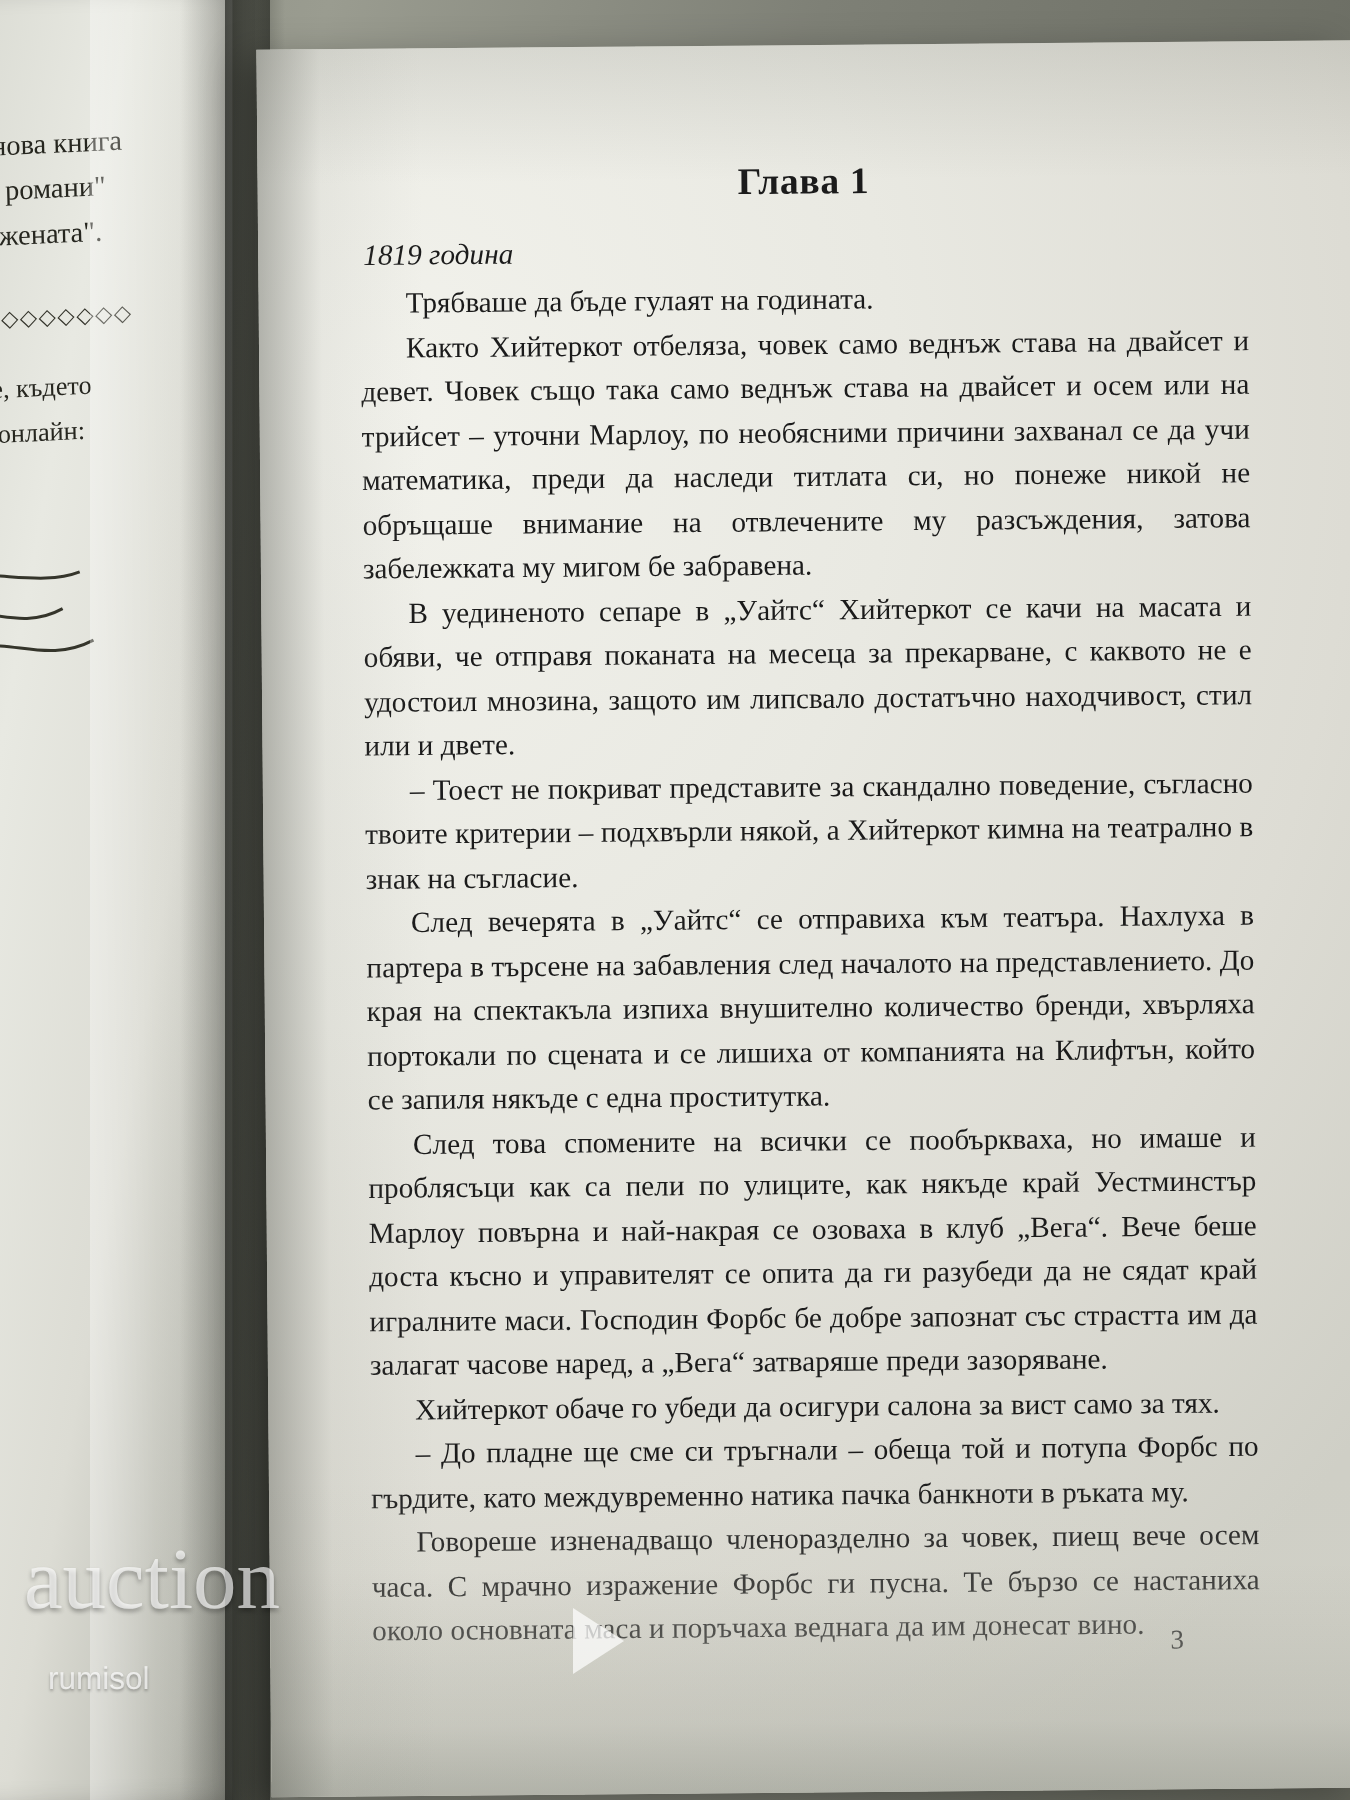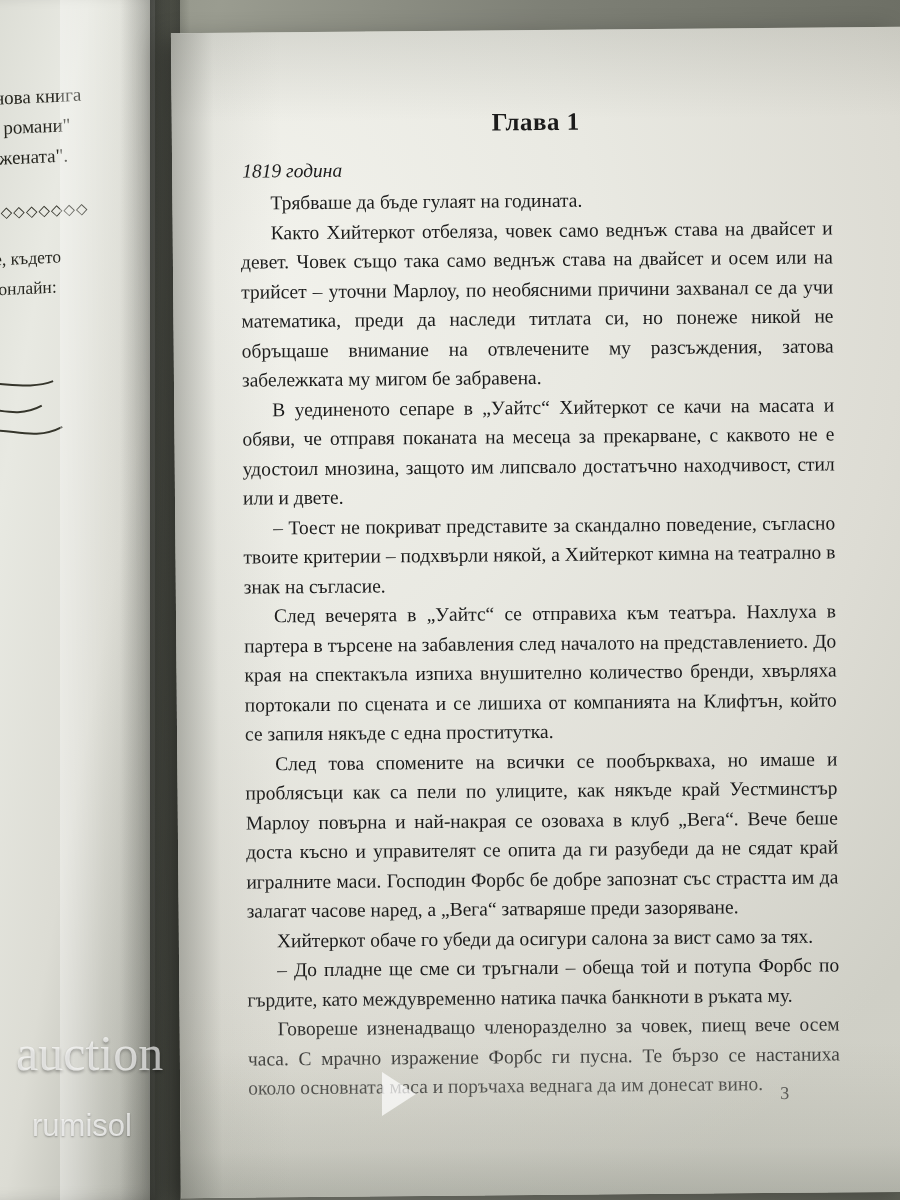--- a/index.html
+++ b/index.html
@@ -128,28 +128,28 @@
   #wm .balkan{
     position:absolute;left:12px;top:0;
     font-family:"Liberation Sans", sans-serif;
     font-weight:bold;font-size:33px;letter-spacing:1px;
     color:rgba(255,255,255,.72);
     text-shadow:0 1px 2px rgba(0,0,0,.35);
   }
   #wm .auction{
     position:absolute;left:6px;top:26px;
     font-family:"Liberation Serif", serif;
-    font-size:50px;line-height:74px;
+    font-size:58px;line-height:74px;
     color:rgba(255,255,255,.66);
     text-shadow:0 2px 3px rgba(0,0,0,.3);
   }
   #wm .rumisol{
     position:absolute;left:22px;top:118px;
     font-family:"Liberation Sans", sans-serif;
-    font-size:31px;
+    font-size:21px;
     color:rgba(255,255,255,.72);
     text-shadow:0 1px 2px rgba(0,0,0,.3);
   }
   #wm .play{
     position:absolute;left:372px;top:82px;
     width:0;height:0;
     border-left:34px solid rgba(255,255,255,.70);
     border-top:22px solid transparent;
     border-bottom:22px solid transparent;
   }

